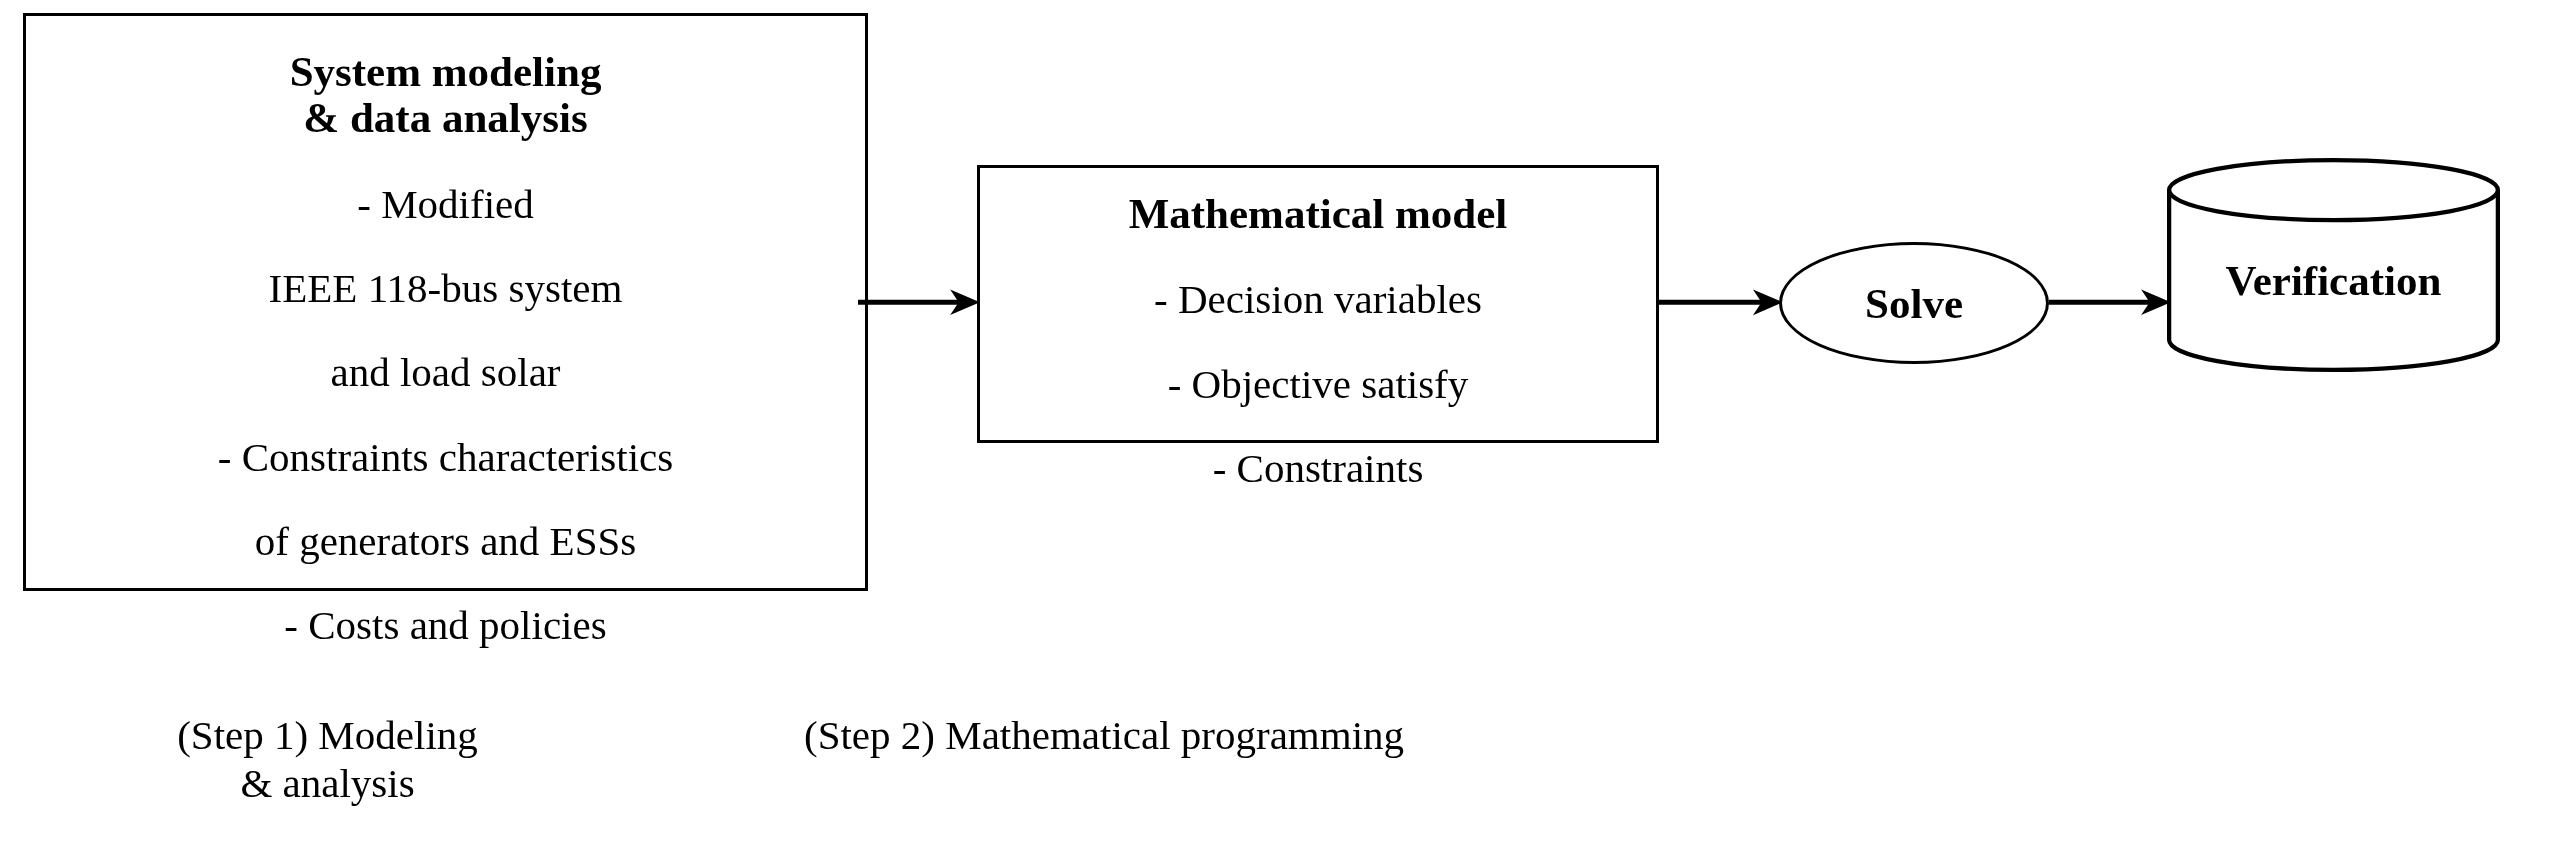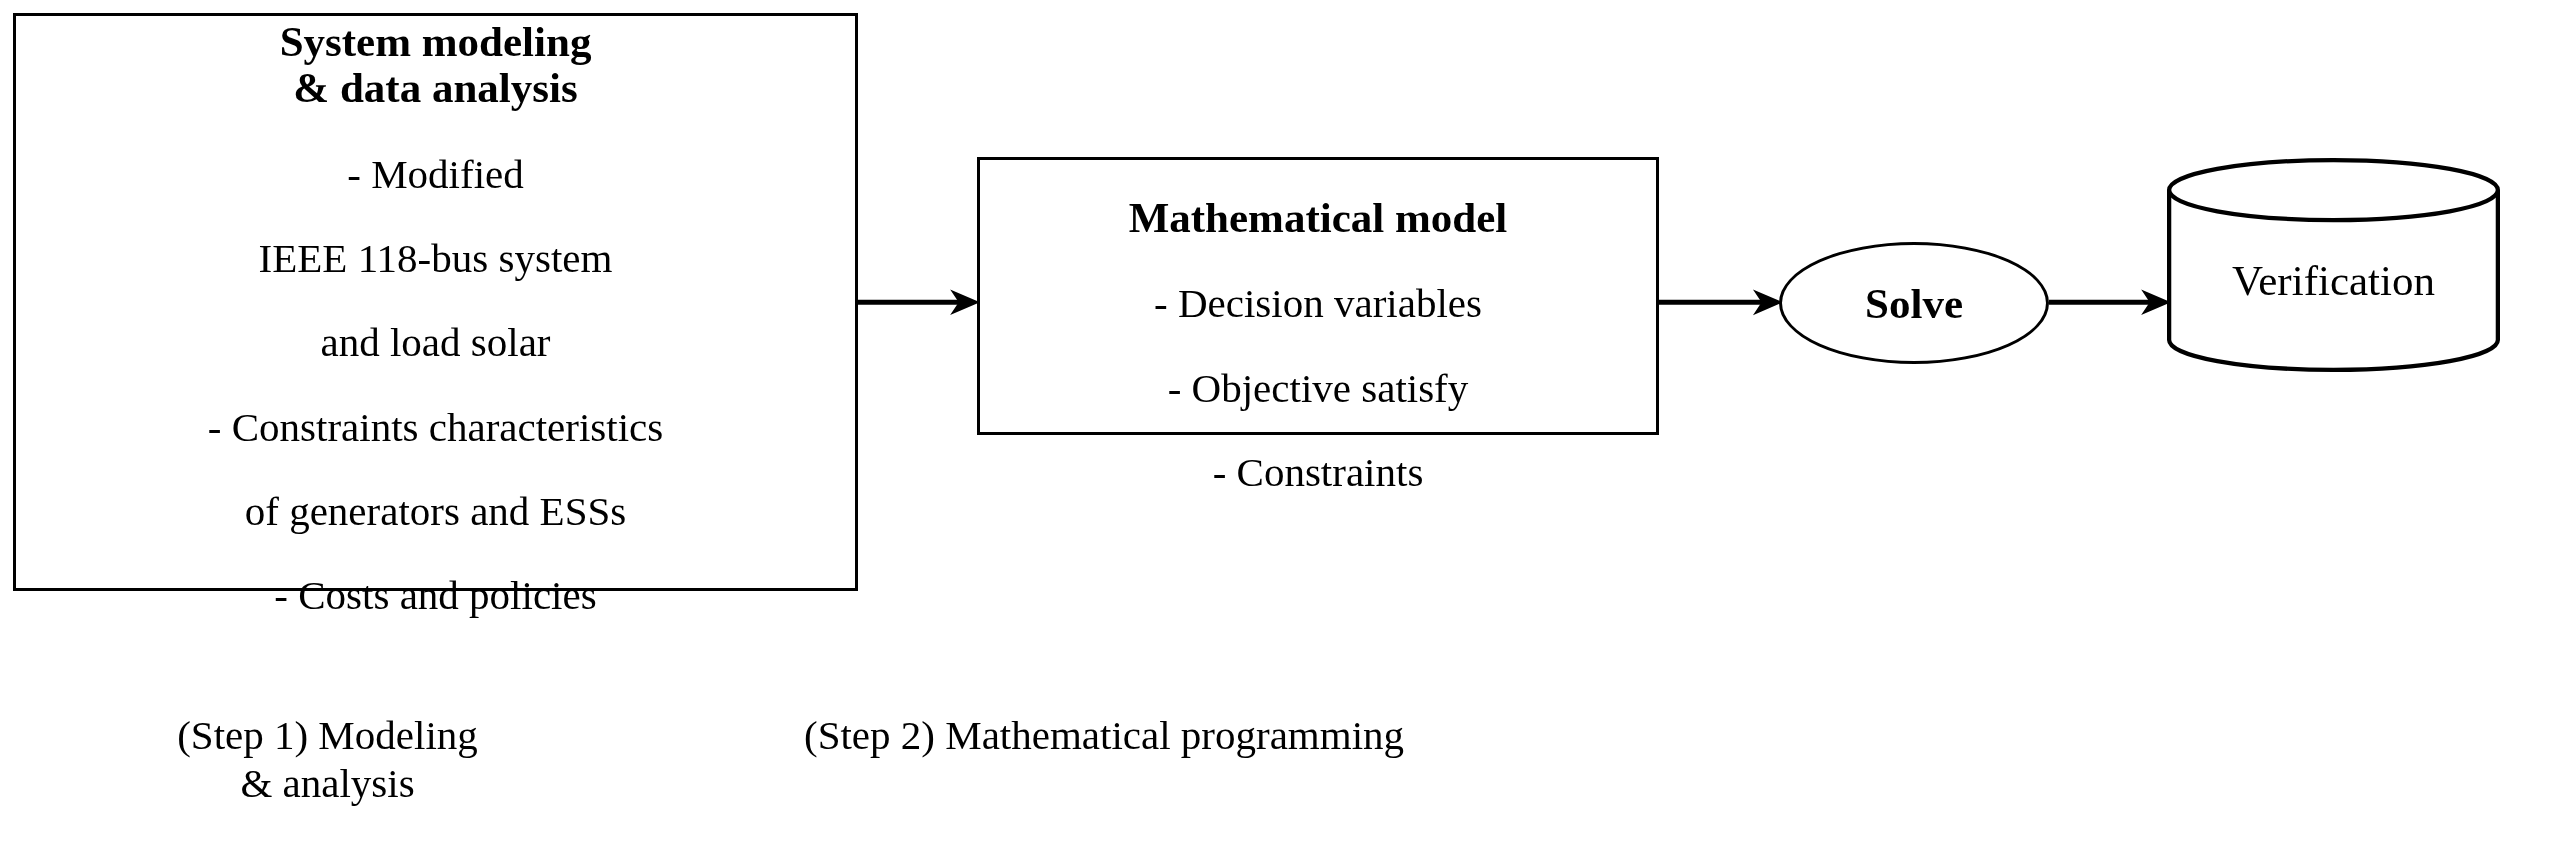--- a/index.html
+++ b/index.html
@@ -22,32 +22,32 @@
     position: absolute;
     box-sizing: border-box;
     border: 3.6px solid #000000;
     background: #ffffff;
     display: flex;
     flex-direction: column;
     align-items: center;
     justify-content: flex-start;
   }
   #box-modeling {
-    left: 13px;
+    left: 23px;
     top: 13px;
     width: 845px;
     height: 578px;
-    padding-top: 3px;
+    padding-top: 33px;
   }
   #box-math {
     left: 977px;
-    top: 157px;
+    top: 165px;
     width: 682px;
     height: 278px;
-    padding-top: 35px;
+    padding-top: 23px;
   }
 
   .line {
     display: block;
     white-space: pre;
     line-height: 1.08;
     text-align: center;
   }
   .hdr {
     font-weight: bold;
@@ -98,21 +98,21 @@
   }
   #verify-label {
     position: absolute;
     left: 0;
     top: 0;
     width: 100%;
     height: 100%;
     display: flex;
     align-items: center;
     justify-content: center;
-    font-weight: normal;
+    font-weight: bold;
     font-size: 43px;
     line-height: 1;
     padding-top: 30px;
     box-sizing: border-box;
   }
 
   
   .arrow {
     position: absolute;
     height: 28.5px;

